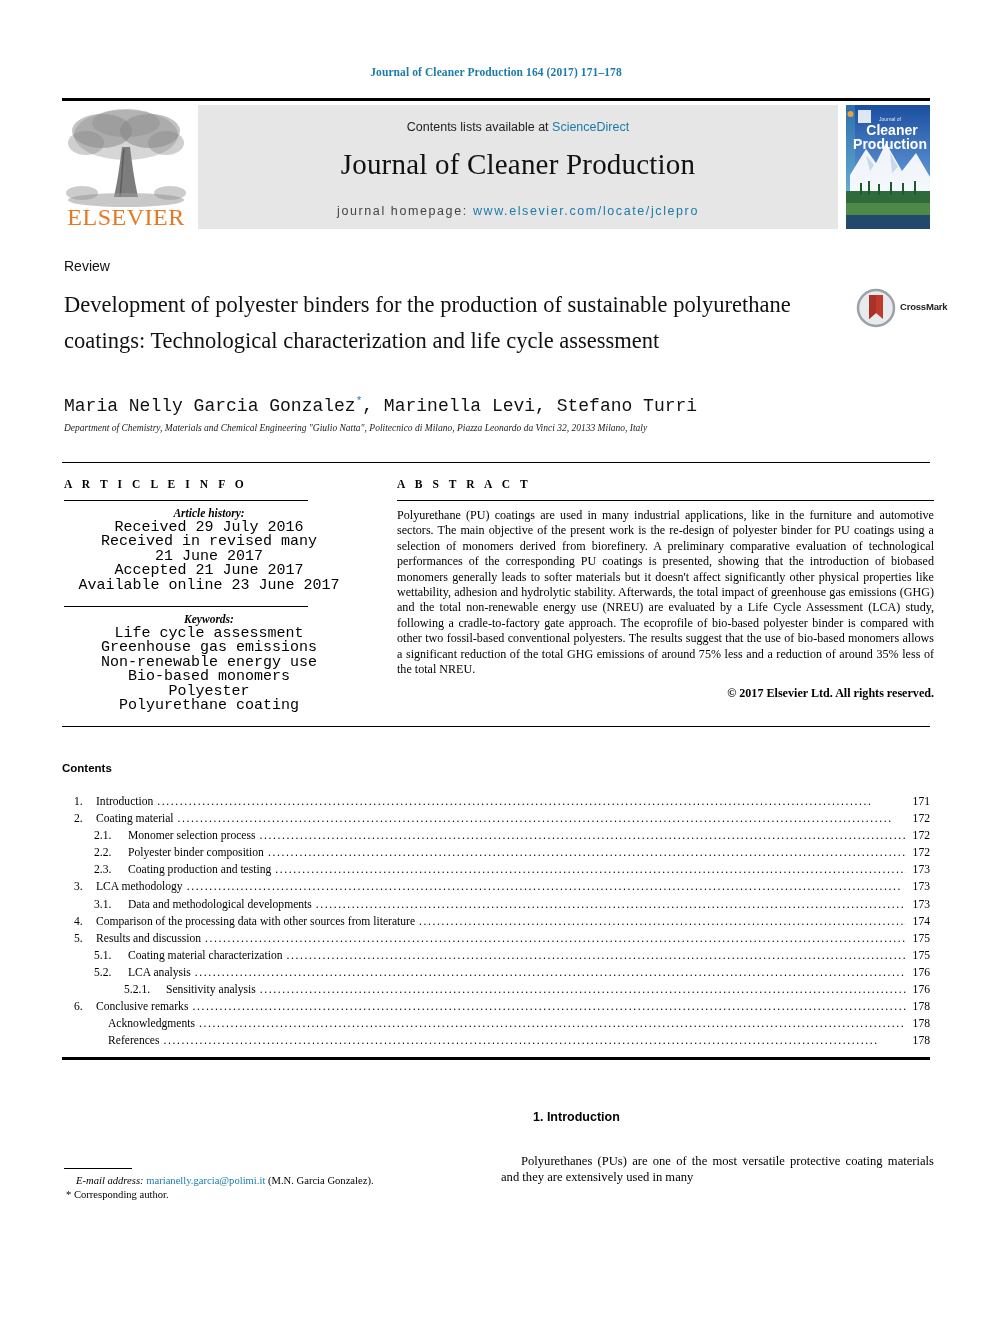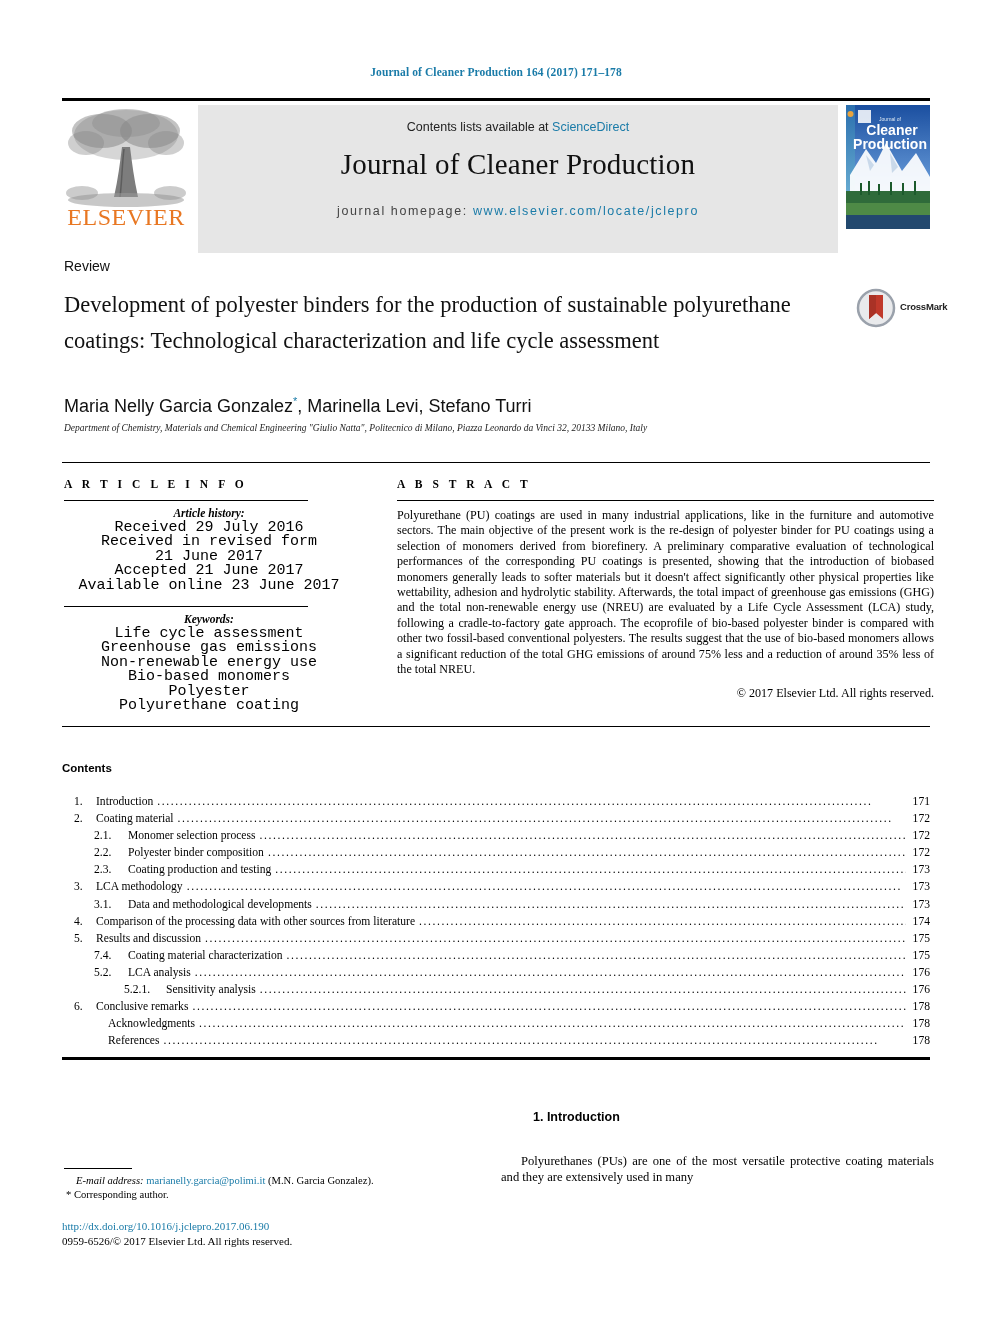--- a/index.html
+++ b/index.html
@@ -68,21 +68,21 @@
     font-size: 24px;
     letter-spacing: 0.5px;
     color: #E87722;
     line-height: 1;
   }
   .masthead-center {
     position: absolute;
     top: 7px;
     left: 136px;
     width: 640px;
-    height: 148px;
+    height: 124px;
     background: #e6e6e6;
   }
   .contents-line {
     position: absolute;
     top: 15px;
     left: 0;
     width: 640px;
     text-align: center;
     font-family: "Liberation Sans", sans-serif;
     font-size: 12.5px;
@@ -160,21 +160,21 @@
     font-size: 9.5px;
     font-weight: bold;
     color: #222;
     letter-spacing: -0.2px;
   }
   .authors {
     position: absolute;
     top: 395px;
     left: 64px;
     width: 780px;
-    font-family: Liberation Sans, sans-serif;
+    font-family: Liberation Mono, monospace;
     font-size: 18px;
     color: #111;
   }
   .authors sup {
     font-size: 11px;
     color: #1a7ba8;
     vertical-align: super;
   }
   .affiliation {
     position: absolute;
@@ -253,21 +253,21 @@
     font-family: "Liberation Serif", serif;
     font-size: 12.1px;
     line-height: 15.4px;
     text-align: justify;
     color: #000;
   }
   .copyright {
     margin-top: 9px;
     text-align: right;
     font-family: "Liberation Serif", serif;
-    font-weight: normal;
+    font-weight: bold;
     font-size: 12.1px;
     color: #000;
   }
   .block-rule-bottom {
     position: absolute;
     left: 62px;
     top: 726px;
     width: 868px;
     height: 1px;
     background: #000;
@@ -487,21 +487,21 @@
   <div class="affiliation">Department of Chemistry, Materials and Chemical Engineering "Giulio Natta", Politecnico di Milano, Piazza Leonardo da Vinci 32, 20133 Milano, Italy</div>
 
   <div class="block-rule-top"></div>
   <div class="colhead info">A R T I C L E  I N F O</div>
   <div class="colhead abs">A B S T R A C T</div>
 
   <div class="info-col">
     <div class="info-rule"></div>
     <div class="info-label">Article history:</div>
     <div class="info-line">Received 29 July 2016</div>
-    <div class="info-line">Received in revised form</div>
+    <div class="info-line">Received in revised many</div>
     <div class="info-line">21 June 2017</div>
     <div class="info-line">Accepted 21 June 2017</div>
     <div class="info-line">Available online 23 June 2017</div>
     <div class="info-gap"></div>
     <div class="info-rule"></div>
     <div class="info-label">Keywords:</div>
     <div class="info-line">Life cycle assessment</div>
     <div class="info-line">Greenhouse gas emissions</div>
     <div class="info-line">Non-renewable energy use</div>
     <div class="info-line">Bio-based monomers</div>
@@ -566,21 +566,21 @@
         <span class="toc-dots">...............................................................................................................................................................</span>
         <span class="toc-page">174</span>
       </div>
       <div class="toc-row lvl1">
         <span class="toc-num">5.</span>
         <span class="toc-lab">Results and discussion</span>
         <span class="toc-dots">...............................................................................................................................................................</span>
         <span class="toc-page">175</span>
       </div>
       <div class="toc-row lvl2">
-        <span class="toc-num">7.4.</span>
+        <span class="toc-num">5.1.</span>
         <span class="toc-lab">Coating material characterization</span>
         <span class="toc-dots">...............................................................................................................................................................</span>
         <span class="toc-page">175</span>
       </div>
       <div class="toc-row lvl2">
         <span class="toc-num">5.2.</span>
         <span class="toc-lab">LCA analysis</span>
         <span class="toc-dots">...............................................................................................................................................................</span>
         <span class="toc-page">176</span>
       </div>
@@ -616,21 +616,17 @@
     <div style="padding-left:10px">
       <span class="em">E-mail address:</span>
       <span class="mail">marianelly.garcia@polimi.it</span>
       <span>(M.N. Garcia Gonzalez).</span>
     </div>
     <div>
       <span>*</span>
       <span>Corresponding author.</span>
     </div>
   </div>
-  <div class="doi-block">
-    <div class="doi-link">http://dx.doi.org/10.1016/j.jclepro.2017.06.190</div>
-    <div class="issn-line">0959-6526/© 2017 Elsevier Ltd. All rights reserved.</div>
-  </div>
 
   <div class="intro-head">1.  Introduction</div>
   <div class="intro-body">Polyurethanes (PUs) are one of the most versatile protective coating materials and they are extensively used in many</div>
 
 </div>
 
 </body></html>

